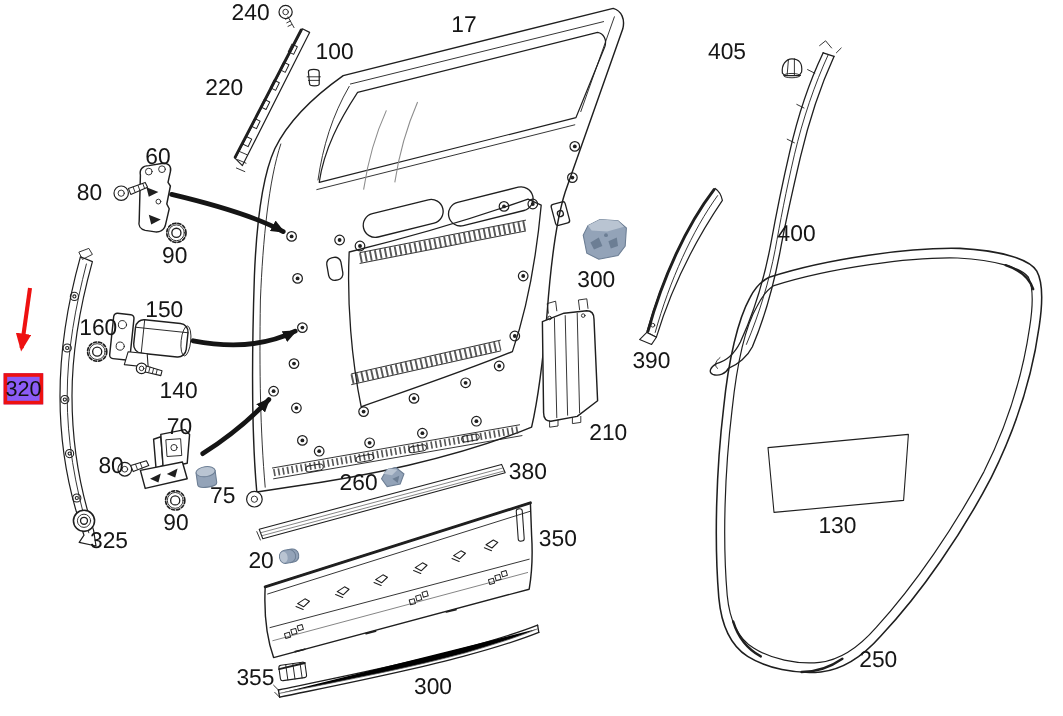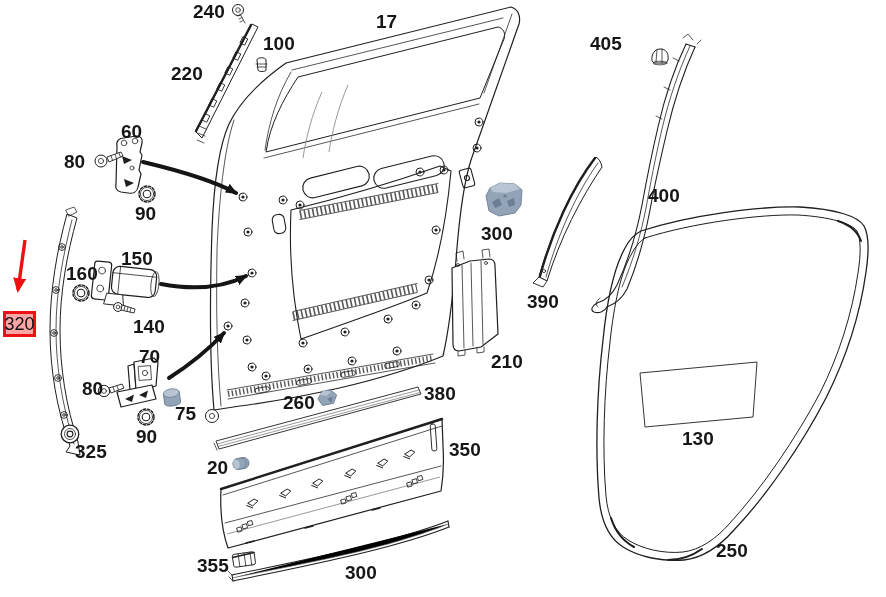--- a/index.html
+++ b/index.html
@@ -3,23 +3,23 @@
 <meta charset="utf-8">
 <style>
   :root{
     --line:#1f1f1f; --highlight-red:#ee1111; --paper:#ffffff;
     --part-gray:#93a3b8; --part-gray-light:#b9c4d2; --part-gray-dark:#6c7e94;
   }
   html,body{margin:0;padding:0;background:#fff;}
   .stage{position:relative;width:886px;height:597px;background:var(--paper);
          overflow:hidden;font-family:"Liberation Sans",sans-serif;}
   .stage svg{position:absolute;left:0;top:0;}
-  .lbl{position:absolute;font-size:19px;line-height:1;color:#161616;white-space:nowrap;cursor:default;font-weight:bold;}
+  .lbl{position:absolute;font-size:19px;line-height:1;color:#161616;white-space:nowrap;cursor:default;}
   .hl-box{position:absolute;left:3px;top:311px;width:33px;height:26px;box-sizing:border-box;
-          border:3px solid var(--highlight-red);background:#fca5a5;display:flex;align-items:center;
+          border:3px solid var(--highlight-red);background:#8b5cf6;display:flex;align-items:center;
           justify-content:center;font-size:18px;color:#111;}
   .ln{fill:none;stroke:var(--line);stroke-width:1.1;stroke-linecap:round;stroke-linejoin:round;}
   .fw{fill:#fff;stroke:var(--line);stroke-width:1.2;stroke-linejoin:round;}
   .thin{stroke-width:0.75;}
   .xthin{stroke-width:0.6;stroke:#555;}
   .blk{fill:var(--line);stroke:none;}
   .gray{fill:var(--part-gray);stroke:var(--part-gray-dark);stroke-width:0.9;}
   .graylt{fill:var(--part-gray-light);stroke:none;}
   .graydk{fill:var(--part-gray-dark);stroke:none;}
   .hatch{stroke:#3a3a3a;stroke-width:8;stroke-dasharray:1.6 2.6;opacity:.85;fill:none;}

